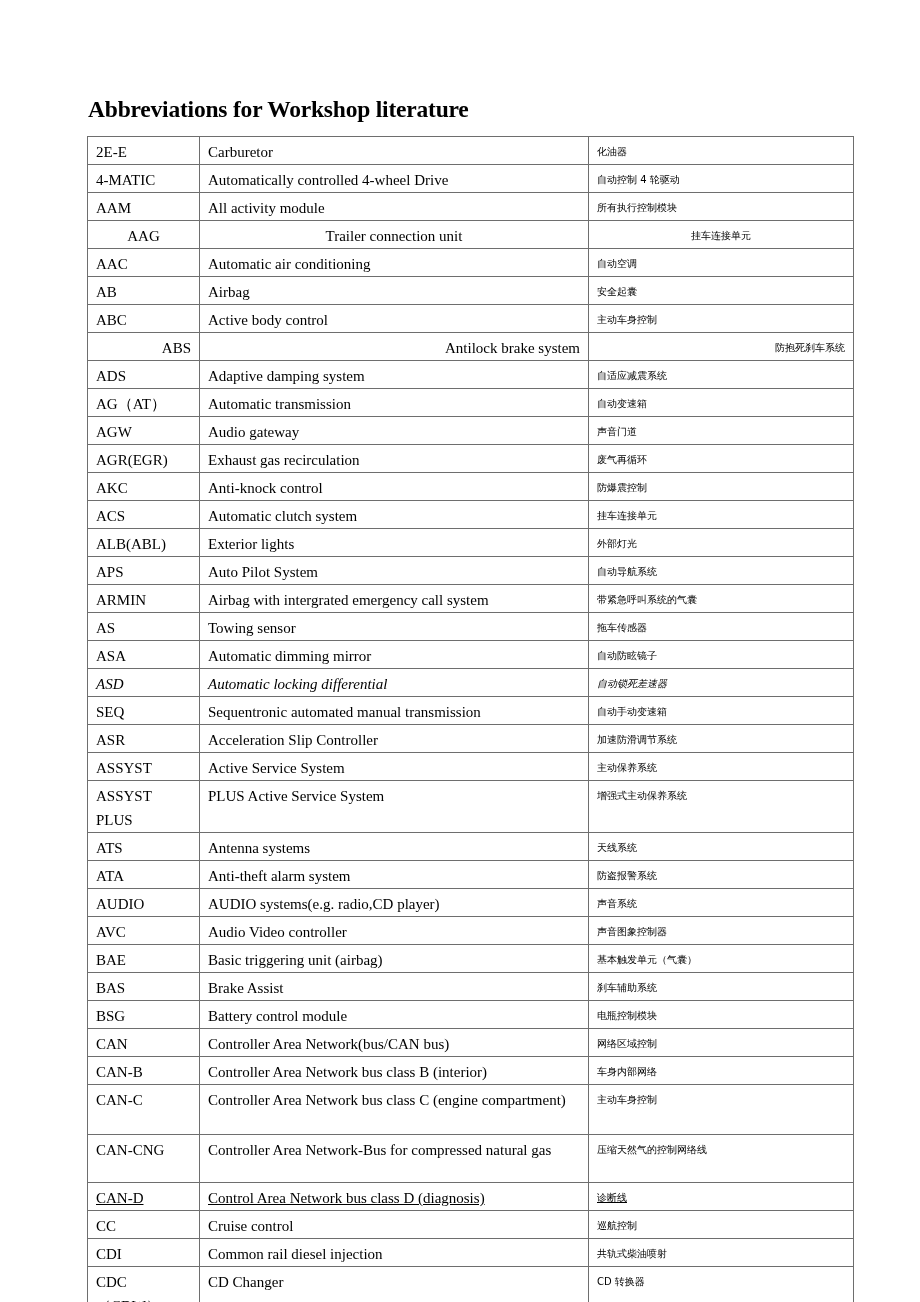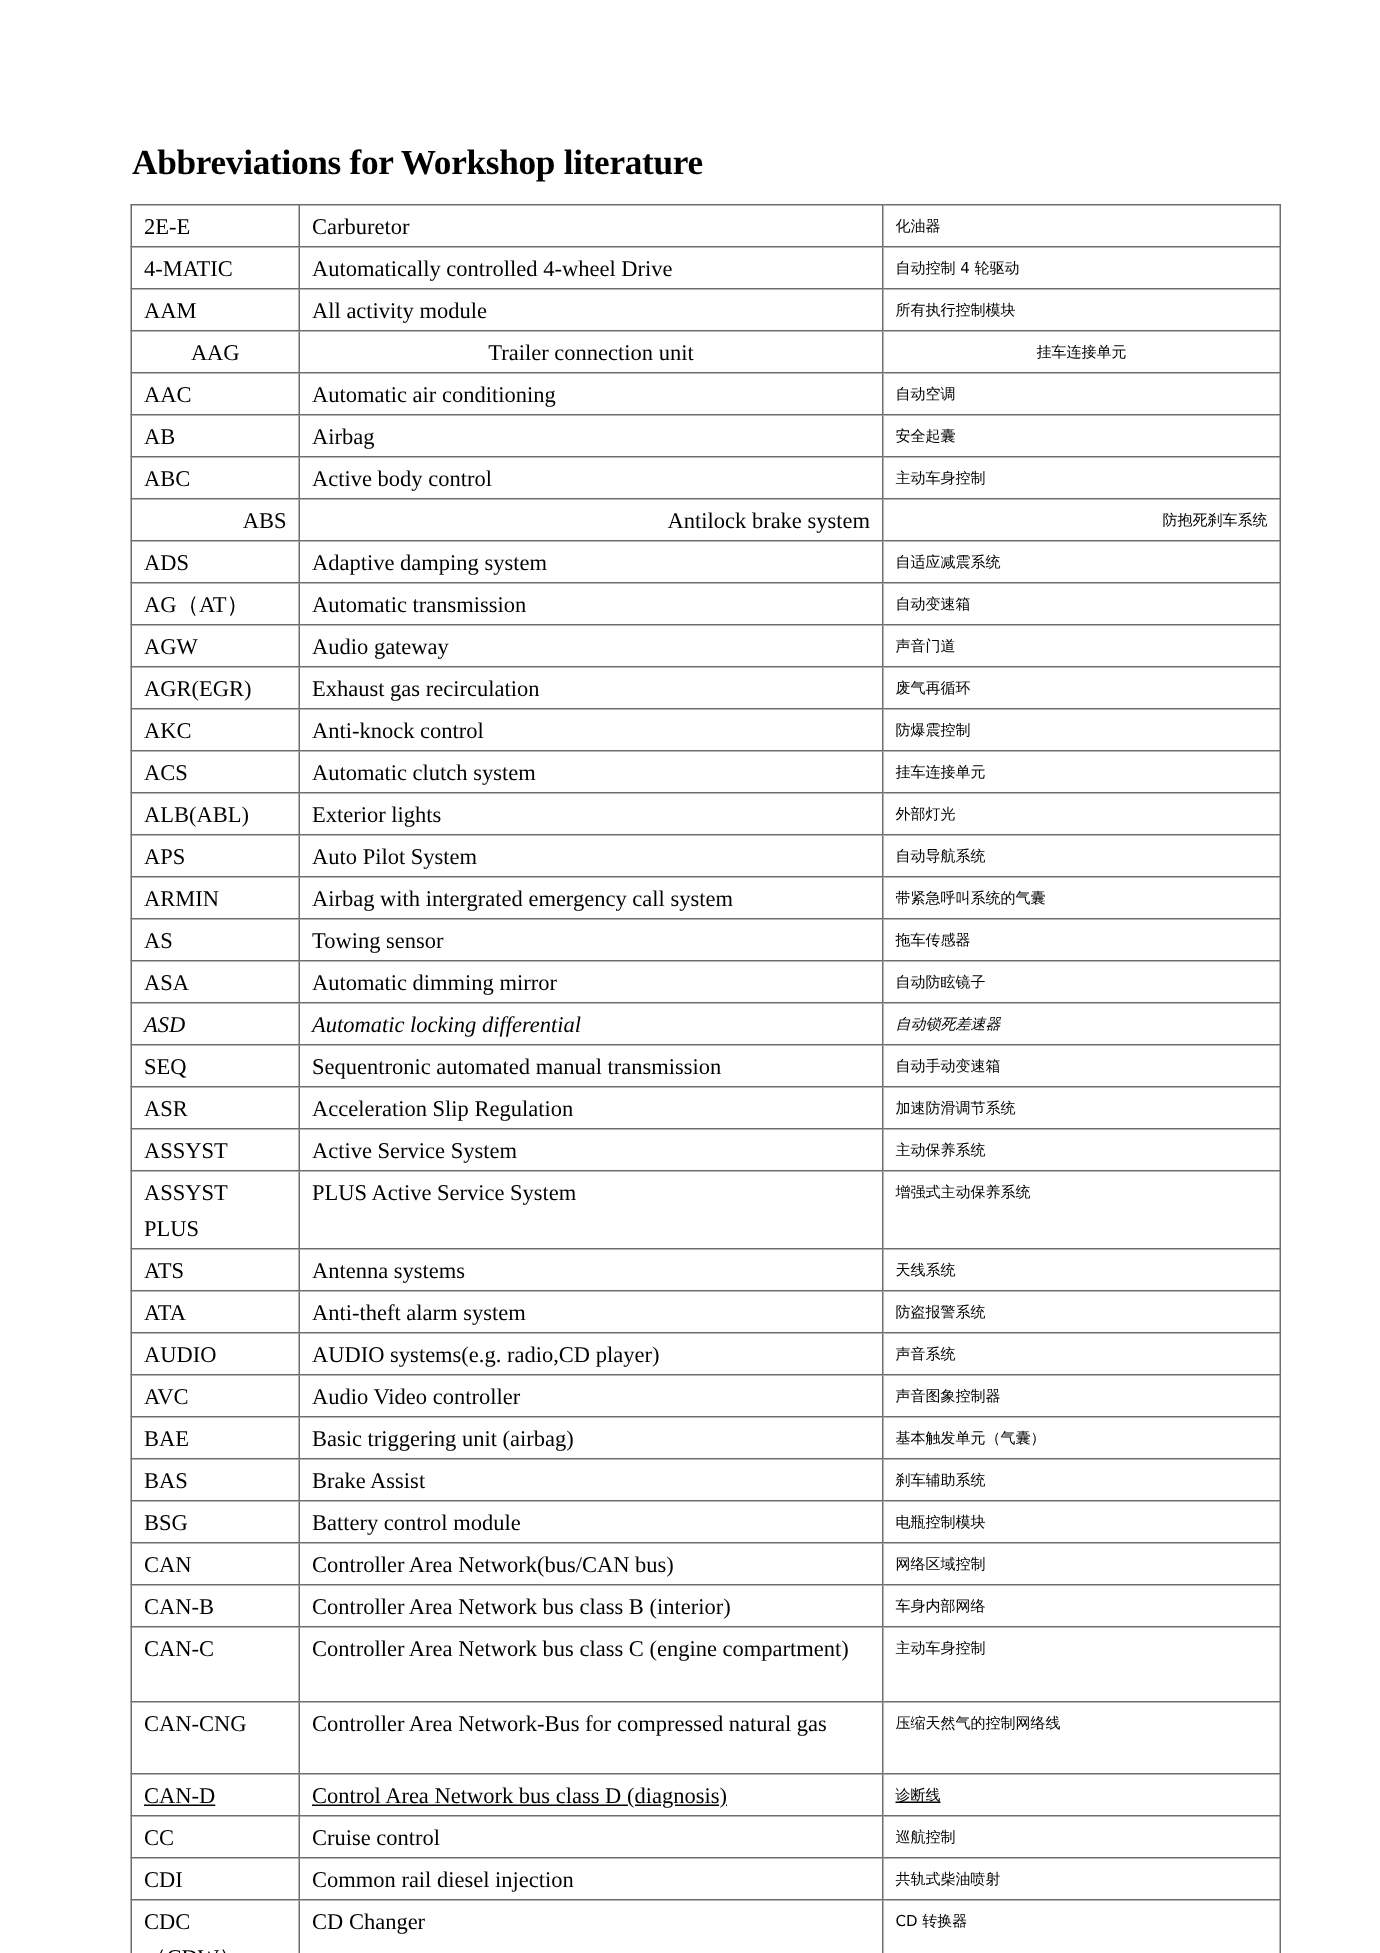--- a/index.html
+++ b/index.html
@@ -130,21 +130,21 @@
         <td class="def">Automatic locking differential</td>
         <td class="zh">自动锁死差速器</td>
       </tr>
       <tr style="height: 25px;">
         <td class="abbr">SEQ</td>
         <td class="def">Sequentronic automated manual transmission</td>
         <td class="zh">自动手动变速箱</td>
       </tr>
       <tr style="height: 25px;">
         <td class="abbr">ASR</td>
-        <td class="def">Acceleration Slip Regulation</td>
+        <td class="def">Acceleration Slip Controller</td>
         <td class="zh">加速防滑调节系统</td>
       </tr>
       <tr style="height: 24px;">
         <td class="abbr">ASSYST</td>
         <td class="def">Active Service System</td>
         <td class="zh">主动保养系统</td>
       </tr>
       <tr style="height: 49px;">
         <td class="abbr" style="width: 96px; word-spacing: 40px;">ASSYST PLUS</td>
         <td class="def">PLUS Active Service System</td>

